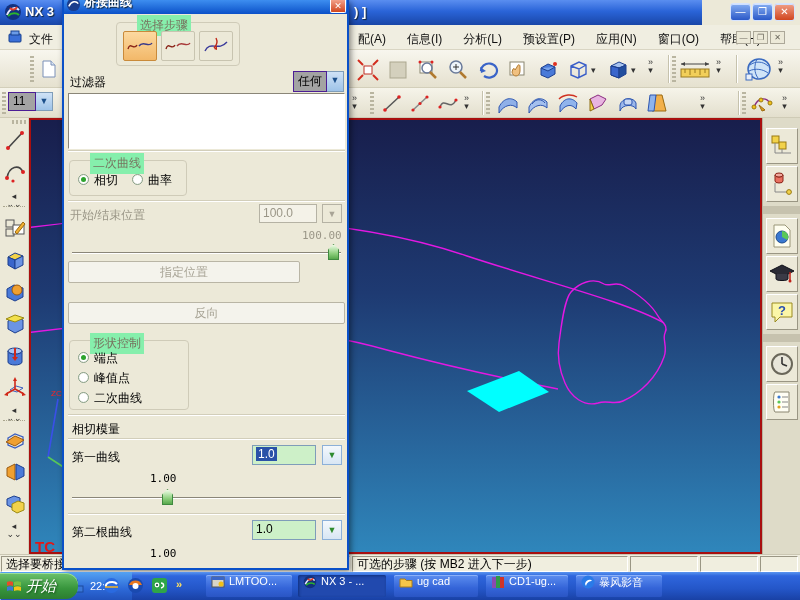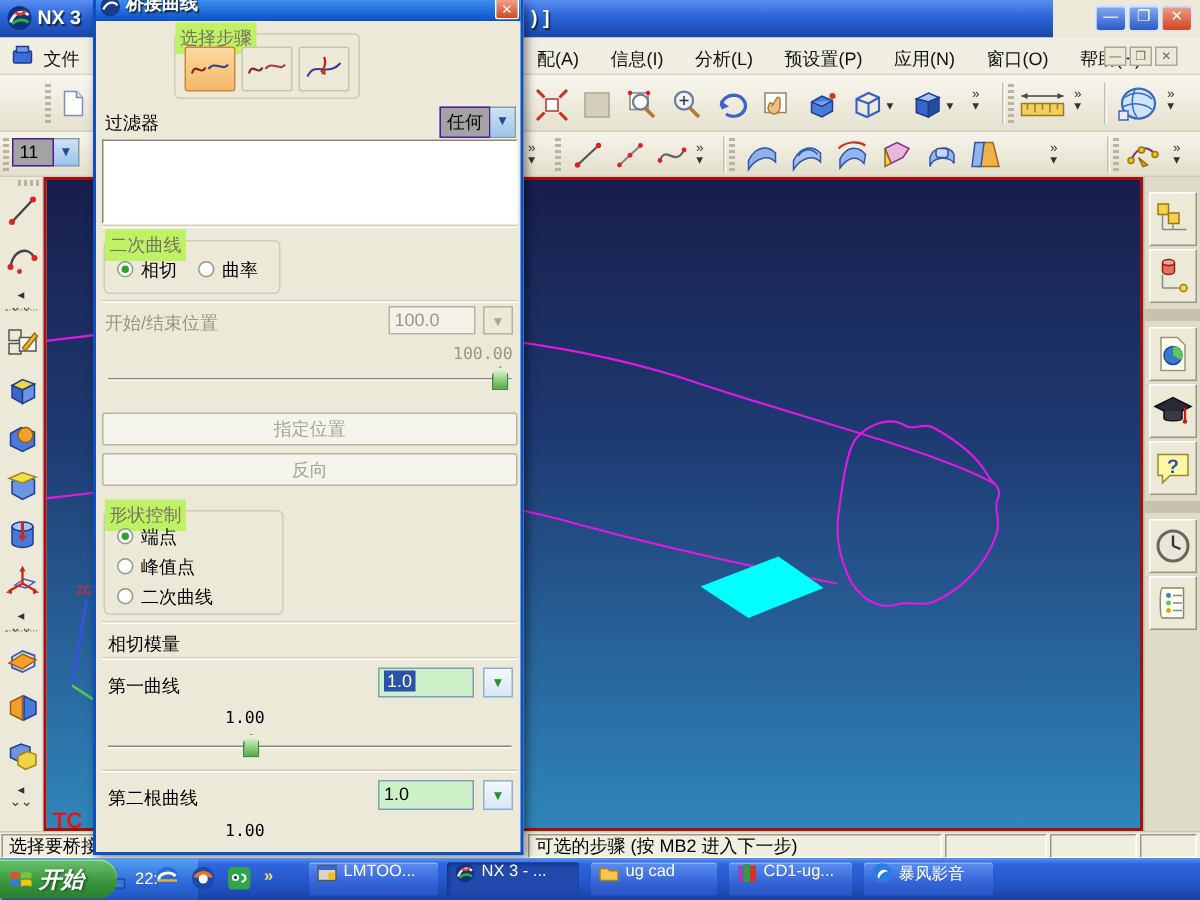--- a/index.html
+++ b/index.html
@@ -29,29 +29,29 @@
 .lbar{left:0;top:118px;width:29px;height:436px;background:#ece9d8;border-right:1px solid #d6d2bf}
 .rbar{left:762px;top:118px;width:38px;height:436px;background:#dedbc8;border-left:1px solid #b8b4a0}
 .rbtn{left:3px;width:32px;height:36px;background:#ece9d8;border:1px solid #fff;border-right-color:#9a9684;border-bottom-color:#9a9684;display:flex;align-items:center;justify-content:center}
 
 .viewport{left:29px;top:118px;width:733px;height:436px;border:2px solid #a80f0f;background:linear-gradient(180deg,#181e4c 0%,#1e3a72 40%,#2f86bb 100%)}
 
 .statusbar{left:0;top:554px;width:800px;height:18px;background:#f0eedf;border-top:1px solid #cbc7b3}
 .cell{border:1px solid;border-color:#9a9684 #fff #fff #9a9684;height:16px;line-height:14px;font-size:12px;padding:0 4px;overflow:hidden;white-space:nowrap}
 
 .taskbar{left:0;top:572px;width:800px;height:28px;background:linear-gradient(180deg,#5a96f0 0%,#2f66dd 14%,#2456c8 60%,#1941a5 100%);z-index:9}
-.start{left:0;top:1px;height:26px;width:78px;border-radius:0 12px 12px 0;background:linear-gradient(#6cc26c,#37953c 60%,#2c7d31);box-shadow:inset 0 1px 0 #9ade9a;color:#fff;font-weight:bold;font-style:italic;font-size:15px;display:flex;align-items:center;gap:4px;padding-left:6px;text-shadow:1px 1px 2px #164f1a}
+.start{left:0;top:1px;height:26px;width:78px;border-radius:0 12px 12px 0;background:linear-gradient(#6cc26c,#37953c 60%,#2c7d31);box-shadow:inset 0 1px 0 #9ade9a;color:#fff;font-weight:normal;font-style:italic;font-size:15px;display:flex;align-items:center;gap:4px;padding-left:6px;text-shadow:1px 1px 2px #164f1a}
 .tkb{top:3px;height:22px;border-radius:2px;background:linear-gradient(#5c8ef0,#3464d8 60%,#2a55c4);box-shadow:inset 0 1px 0 #8ab0f8;color:#fff;display:flex;align-items:flex-start;gap:4px;padding:0 5px;font-size:11px;white-space:nowrap;overflow:hidden}
 .tkb.active{background:#2149ae;box-shadow:inset 1px 1px 3px #10307e}
 .tray{left:668px;top:0;height:28px;width:132px;background:linear-gradient(#54a2f2,#2d69d8 60%,#2152bb);border-left:1px solid #7fb2f5;display:flex;align-items:center;gap:4px;padding:0 5px;color:#fff}
 
 .dialog{left:62px;top:0;width:287px;height:570px;background:#ece9d8;border:2px solid #0a50c8;border-top:none;box-shadow:2px 2px 6px rgba(0,0,0,.45);z-index:5}
 .dtitle{left:0;top:0;width:283px;height:14px;overflow:hidden;background:linear-gradient(180deg,#3d8ef0,#0b50c8)}
 .gbox{border:1px solid #cfcbb8;border-radius:4px}
-.glabel{position:absolute;top:-8px;left:0;background:#bef264;padding:2px 3px;color:#77735f;font-size:12px}
+.glabel{position:absolute;top:-8px;left:20px;background:#86efac;padding:2px 3px;color:#77735f;font-size:12px}
 .rad{position:absolute;width:11px;height:11px;border-radius:6px;border:1px solid #88a088;background:radial-gradient(#fff 55%,#dcdcd0)}
 .rad.on::after{content:"";position:absolute;left:2px;top:2px;width:5px;height:5px;border-radius:3px;background:#2da32d}
 .rlbl{position:absolute;font-size:12px}
 .field{border:1px solid #7f9db9;background:#cdf0c8;font-size:12px;padding:1px 3px;font-family:Liberation Sans, sans-serif}
 .field.dis{background:#f4f2e8;border-color:#b5b2a4;color:#9a9687}
 .spin{border:1px solid #8cb0d8;background:linear-gradient(#f4f8fc,#d8e6f4);text-align:center;color:#2e8b2e;font-size:9px}
 .spin.dis{border-color:#b5b2a4;background:#ece9d8;color:#a8a496}
 .dbtn{border:1px solid #b9b5a5;border-radius:2px;background:#f4f3ec;color:#a8a496;font-size:12px;text-align:center}
 .groove{height:2px;border-top:1px solid #8a8678;border-bottom:1px solid #fff}
 .thumb{position:absolute;width:11px;height:16px;background:linear-gradient(#ecfbe4,#8ecf7e 60%,#57a84b);border:1px solid #3f8a3f;clip-path:polygon(50% 0,100% 34%,100% 100%,0 100%,0 34%)}
@@ -518,21 +518,21 @@
     </div>
 
     <div class="a sepl" style="left:4px;top:200px;width:277px"></div>
     <span class="a gray" style="left:6px;top:207px">开始/结束位置</span>
     <div class="a field dis" style="left:195px;top:204px;width:58px;height:19px">100.0</div>
     <div class="a spin dis" style="left:258px;top:204px;width:20px;height:19px;line-height:18px">▼</div>
     <span class="a gray" style="left:238px;top:229px;font-family:'DejaVu Sans Mono',monospace;font-size:11px">100.00</span>
     <div class="a groove" style="left:8px;top:252px;width:269px"></div>
     <div class="thumb" style="left:264px;top:244px"></div>
 
-    <div class="a dbtn" style="left:4px;top:275px;width:277px;height:22px;line-height:21px">指定位置</div>
+    <div class="a dbtn" style="left:4px;top:261px;width:232px;height:22px;line-height:21px">指定位置</div>
     <div class="a dbtn" style="left:4px;top:302px;width:277px;height:22px;line-height:21px">反向</div>
 
     <div class="a gbox" style="left:5px;top:340px;width:120px;height:70px">
       <span class="glabel">形状控制</span>
       <span class="rad on" style="left:8px;top:11px"></span>
       <span class="rlbl" style="left:24px;top:9px">端点</span>
       <span class="rad" style="left:8px;top:31px"></span>
       <span class="rlbl" style="left:24px;top:29px">峰值点</span>
       <span class="rad" style="left:8px;top:51px"></span>
       <span class="rlbl" style="left:24px;top:49px">二次曲线</span>

